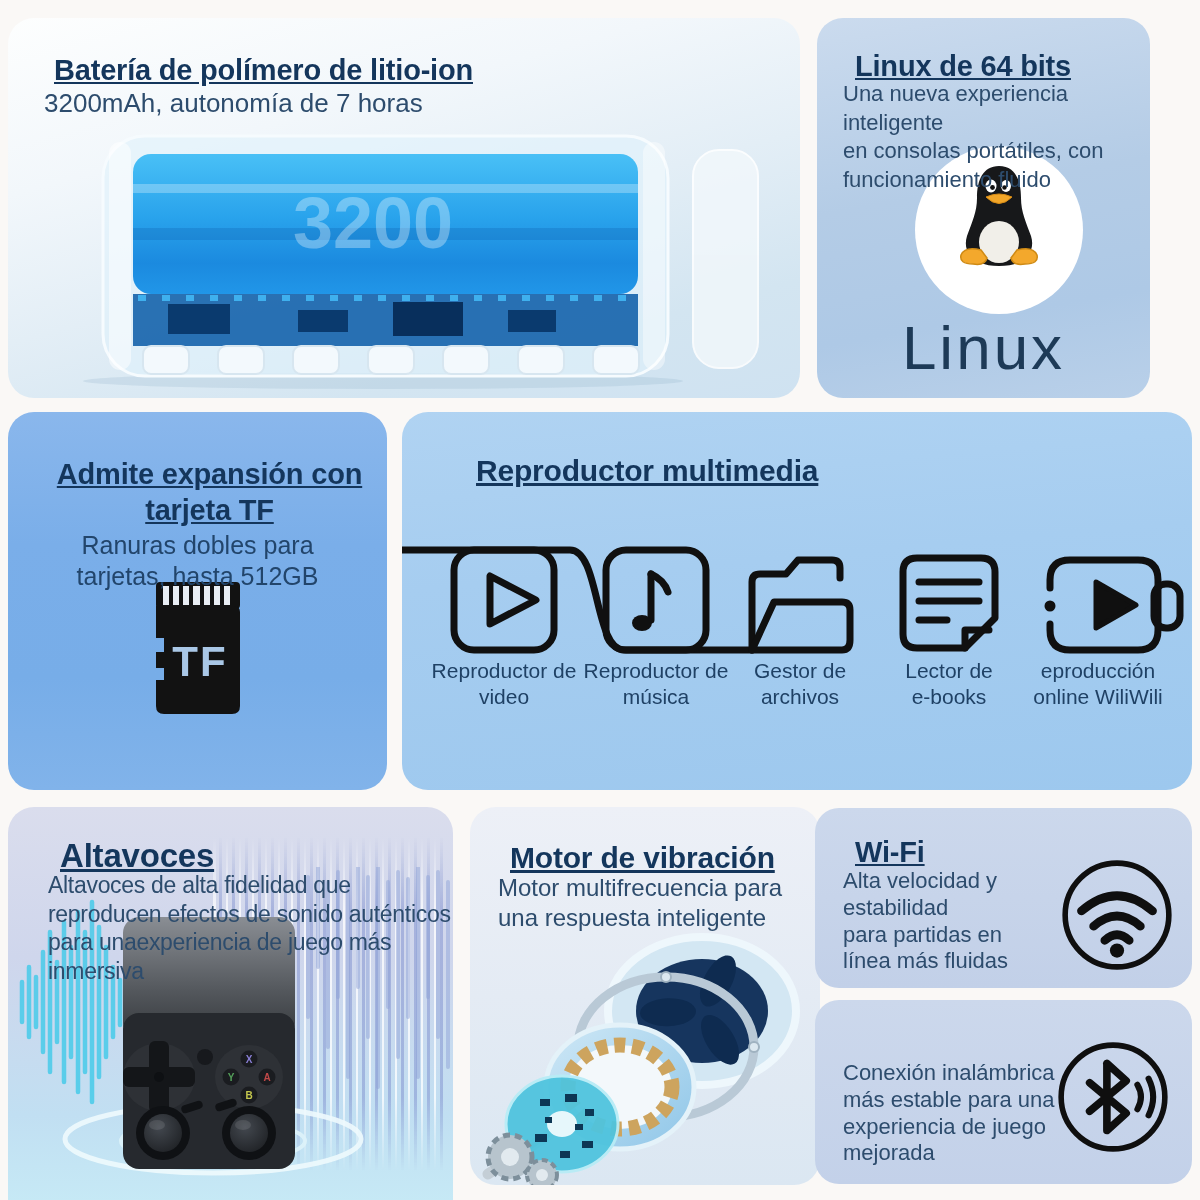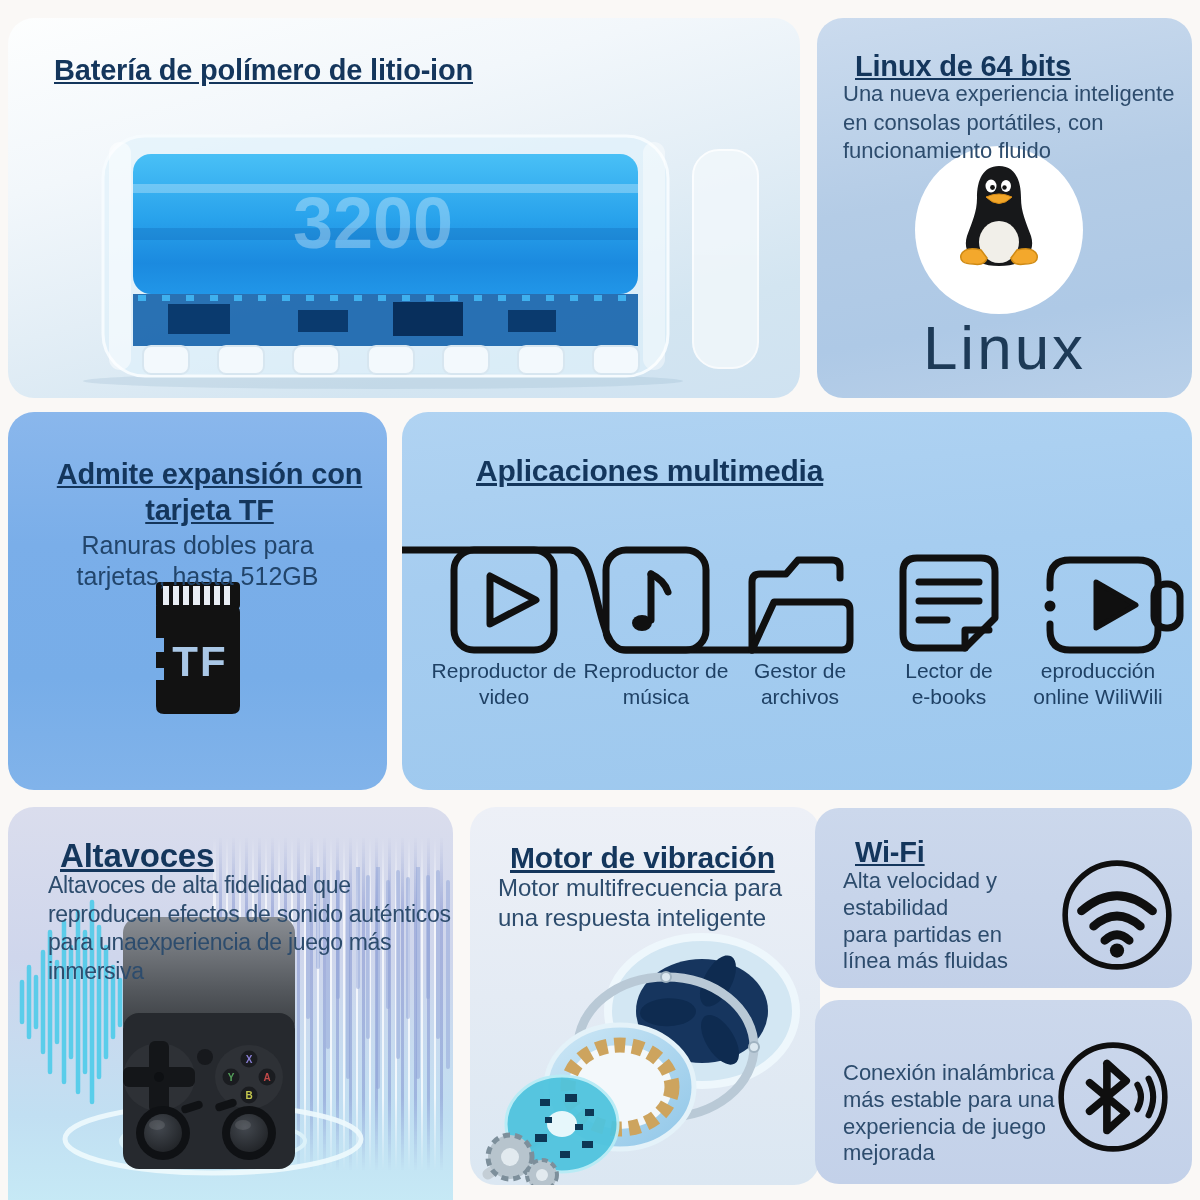--- a/index.html
+++ b/index.html
@@ -10,21 +10,21 @@
   .pre{white-space:pre-line;}
 
   
   .battery{left:8px;top:18px;width:792px;height:380px;
     background:linear-gradient(165deg,#fdfefe 0%,#f2f7fb 30%,#e3eef6 55%,#d3e5f1 80%,#cfe2f1 100%);}
   .battery h2{left:34px;top:24px;font-size:29px;}
   .battery p{left:36px;top:70px;font-size:26px;}
   .battery svg{position:absolute;left:35px;top:110px;}
 
   
-  .linux{left:817px;top:18px;width:375px;height:380px;
+  .linux{left:817px;top:18px;width:333px;height:380px;
     background:linear-gradient(170deg,#cbdbee 0%,#b4cce6 45%,#aec9e6 75%,#b9d0e9 100%);}
   .linux h2{left:26px;top:20px;font-size:29px;}
   .linux p{left:26px;top:62px;font-size:22px;line-height:1.3;}
   .tux-circle{position:absolute;left:98px;top:128px;width:168px;height:168px;border-radius:50%;background:#fff;z-index:2;}
   .tux-circle svg{position:absolute;left:24px;top:14px;}
   .linux-brand{position:absolute;left:0;top:294px;width:100%;text-align:center;font-size:62px;font-weight:400;color:#1d3a57;letter-spacing:3px;z-index:3;}
 
   
   .tf{left:8px;top:412px;width:379px;height:378px;
     background:linear-gradient(180deg,#8ab7ec 0%,#7aaee9 35%,#77ade8 70%,#81b3ea 100%);}
@@ -68,20 +68,21 @@
   .wifi svg{position:absolute;left:241px;top:46px;}
   .bluetooth svg{position:absolute;left:237px;top:36px;}
 </style>
 </head>
 <body>
 
 <div>
 
   <section class="card battery">
     <h2>Batería de polímero de litio-ion</h2>
+    <p>3200mAh, autonomía de 7 horas</p>
     <svg width="720" height="262" viewBox="0 0 720 262">
       <defs>
         <linearGradient id="batBlue" x1="0" y1="0" x2="0" y2="1">
           <stop offset="0" stop-color="#49c0f6"></stop>
             <stop offset="0.45" stop-color="#29a3ec"></stop>
           <stop offset="0.78" stop-color="#1b8adf"></stop>
             <stop offset="1" stop-color="#2196e8"></stop>
         </linearGradient>
       </defs>
       <ellipse cx="340" cy="253" rx="300" ry="8" fill="rgba(120,160,190,0.18)"></ellipse>
@@ -148,21 +149,21 @@
         <rect x="56" y="4" width="6" height="19"></rect>
           <rect x="66" y="4" width="6" height="19"></rect>
         <rect x="76" y="4" width="6" height="19"></rect>
       </g>
       <path d="M8,24 L86,24 Q92,24 92,30 L92,124 Q92,132 84,132 L16,132 Q8,132 8,124 L8,98 L16,98 L16,86 L8,86 L8,70 L16,70 L16,56 L8,56 Z" fill="#121212"></path>
       <text x="52" y="94" text-anchor="middle" font-size="42" font-weight="bold" fill="#a9c7e6" letter-spacing="2">TF</text>
     </svg>
   </section>
 
   <section class="card multimedia">
-    <h2>Aplicaciones multimedia</h2>
+    <h2>Reproductor multimedia</h2>
     <svg class="strip" width="790" height="115" viewBox="0 0 790 115">
       <g fill="none" stroke="#101010" stroke-width="7" stroke-linecap="round" stroke-linejoin="round">
         <path d="M0,6 H168 C198,6 192,106 222,106 H350"></path>
         <g>
           <rect x="52" y="6" width="100" height="100" rx="20"></rect>
           <path d="M88,32 L88,80 L134,56 Z"></path>
         </g>
         <g>
           <rect x="204" y="6" width="100" height="100" rx="20"></rect>
           <path d="M249,76 V30"></path>

